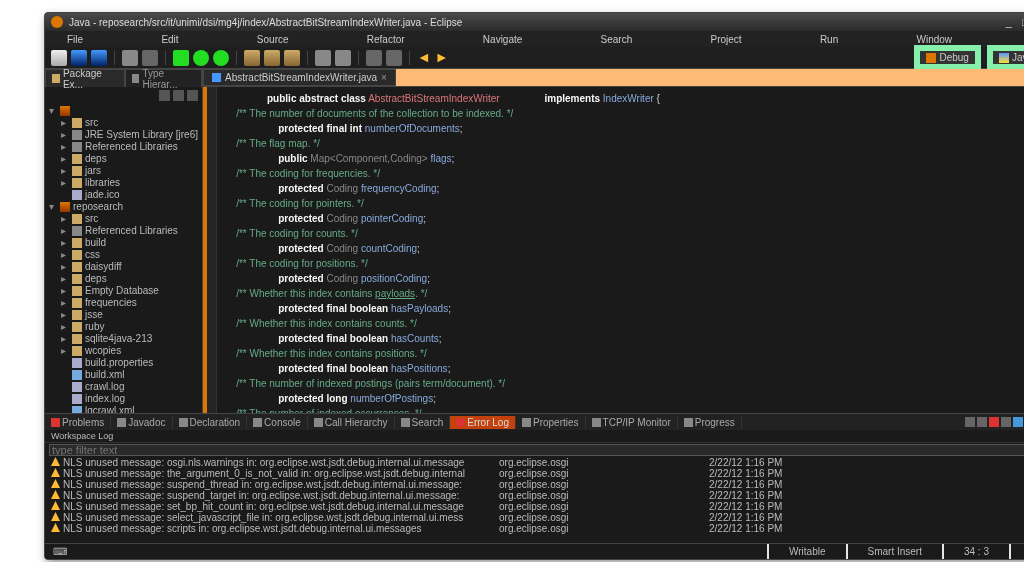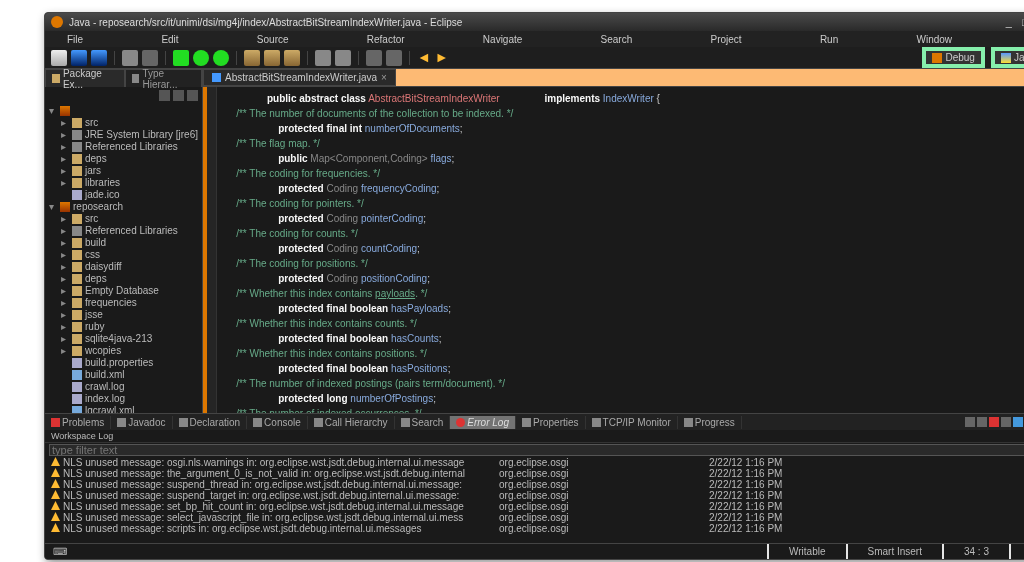--- a/index.html
+++ b/index.html
@@ -22,21 +22,21 @@
 .tb-sep { width: 1px; height: 14px; background: #444; margin: 0 3px; }
 .ic-new { background: linear-gradient(#eee,#aaa); }
 .ic-save { background: linear-gradient(#49f,#026); }
 .ic-open { background: linear-gradient(#ca6,#863); }
 .ic-run { background: #2d2; border-radius: 50%; }
 .ic-debug { background: #2d2; border-radius: 2px; position: relative; }
 .ic-gen1 { background: #888; }
 .ic-gen2 { background: #666; }
 .ic-arrow { color: #fb3; font-size: 14px; line-height: 14px; width: auto; }
 .tb-right { margin-left: auto; display: flex; align-items: center; gap: 6px; }
-.persp { padding: 1px 6px; border: 4px solid #86efac; background: #333; color: #ccc; display: flex; align-items: center; gap: 3px; font-size: 9px; }
+.persp { padding: 1px 6px; border: 6px solid #86efac; background: #333; color: #ccc; display: flex; align-items: center; gap: 3px; font-size: 9px; }
 .persp-icon { width: 10px; height: 10px; background: #d70; }
 .persp-icon.j { background: linear-gradient(#59f,#fd3); }
 
 
 .main { flex: 1; display: flex; min-height: 0; }
 
 
 .left { width: 158px; background: #1a1a1a; border-right: 1px solid #444; display: flex; flex-direction: column; }
 .left-tabs { height: 18px; display: flex; background: #222; }
 .left-tab { padding: 2px 6px; border: 1px solid #444; border-bottom: none; background: #2a2a2a; color: #ccc; font-size: 9px; display: flex; align-items: center; gap: 3px; }
@@ -69,21 +69,21 @@
 .ident { color: #8ad; }
 .cmt { color: #6a8; }
 .underl { text-decoration: underline; }
 .rgut { width: 12px; background: #222; border-left: 1px solid #333; }
 .rgut .mk { width: 8px; height: 2px; background: #fd3; margin: 2px auto; }
 
 
 .bottom { height: 130px; border-top: 1px solid #444; background: #1a1a1a; display: flex; flex-direction: column; }
 .bt-tabs { height: 16px; display: flex; background: #222; align-items: center; }
 .bt-tab { padding: 1px 6px; color: #aaa; font-size: 9px; border-right: 1px solid #333; display: flex; align-items: center; gap: 2px; }
-.bt-tab.active { background: #737373; color: #ddd; font-style: italic; }
+.bt-tab.active { background: #c2410c; color: #ddd; }
 .bt-tab .ico { width: 9px; height: 9px; background: #888; }
 .bt-tab .ico.err { background: #d33; border-radius: 50%; }
 .bt-tab .ico.prob { background: #d33; }
 .bt-tools { margin-left: auto; display: flex; gap: 2px; padding-right: 4px; }
 .bt-tools .t { width: 10px; height: 10px; background: #666; }
 .bt-tools .t.red { background: #d33; }
 .bt-tools .t.blu { background: #49d; }
 .bt-sub { padding: 1px 6px; color: #bbb; font-size: 9px; border-bottom: 1px solid #333; }
 .bt-filter { padding: 1px 4px; }
 .bt-filter input { width: 100%; background: #2a2a2a; border: 1px solid #555; color: #999; font-size: 11px; padding: 0 2px; height: 12px; }

